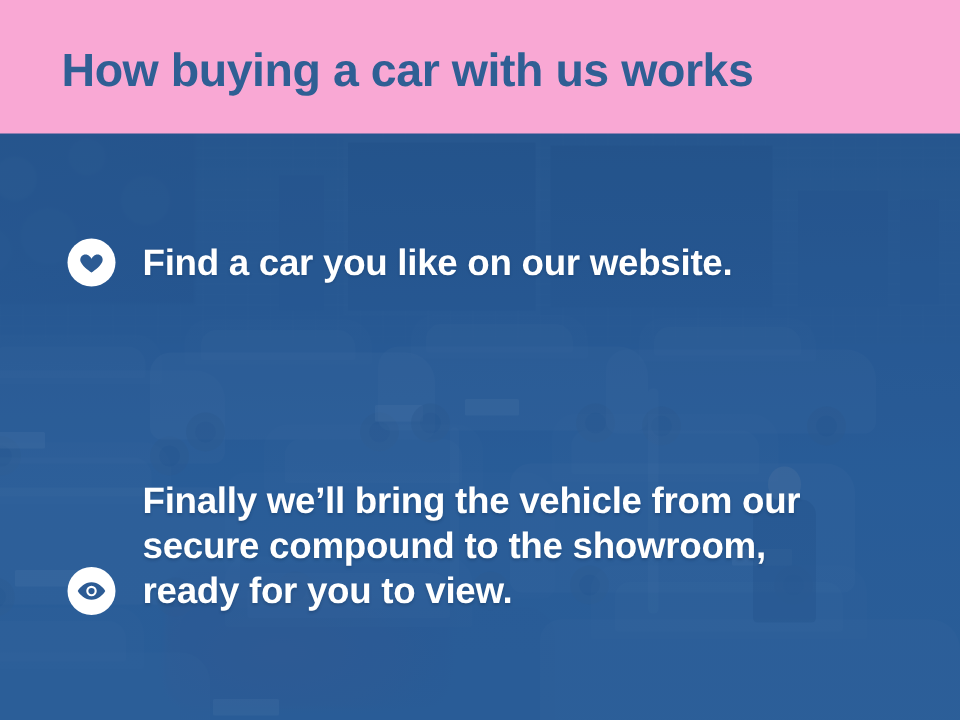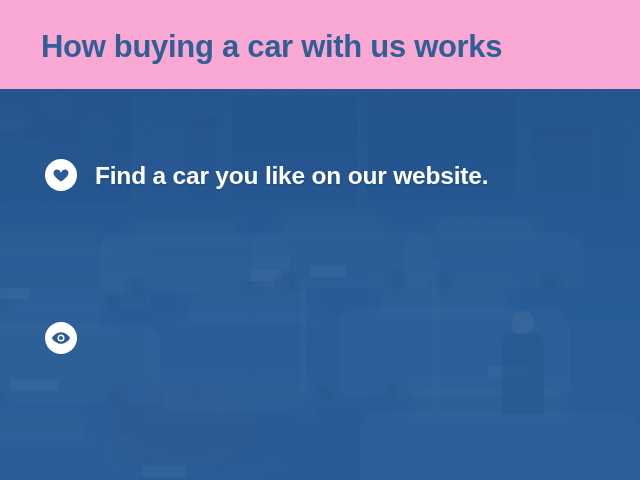--- a/index.html
+++ b/index.html
@@ -363,16 +363,19 @@
     </div>
 
 
     <div class="step step3">
       <span class="step-icon">
         <svg width="20" height="20" viewBox="0 0 24 24" aria-hidden="true">
           <path d="M12 5C6.8 5 2.6 9.1 1 12c1.6 2.9 5.8 7 11 7s9.4-4.1 11-7c-1.6-2.9-5.8-7-11-7zm0 11.2A4.2 4.2 0 1 1 12 7.8a4.2 4.2 0 0 1 0 8.4z" fill="#2c5b94"></path>
           <circle cx="12" cy="12" r="2.5" fill="#2c5b94"></circle>
         </svg>
       </span>
+      <div class="step-text">Finally we’ll bring the vehicle from our
+secure compound to the showroom,
+ready for you to view.</div>
     </div>
 
   </div>
 </div>
 
 </body></html>

